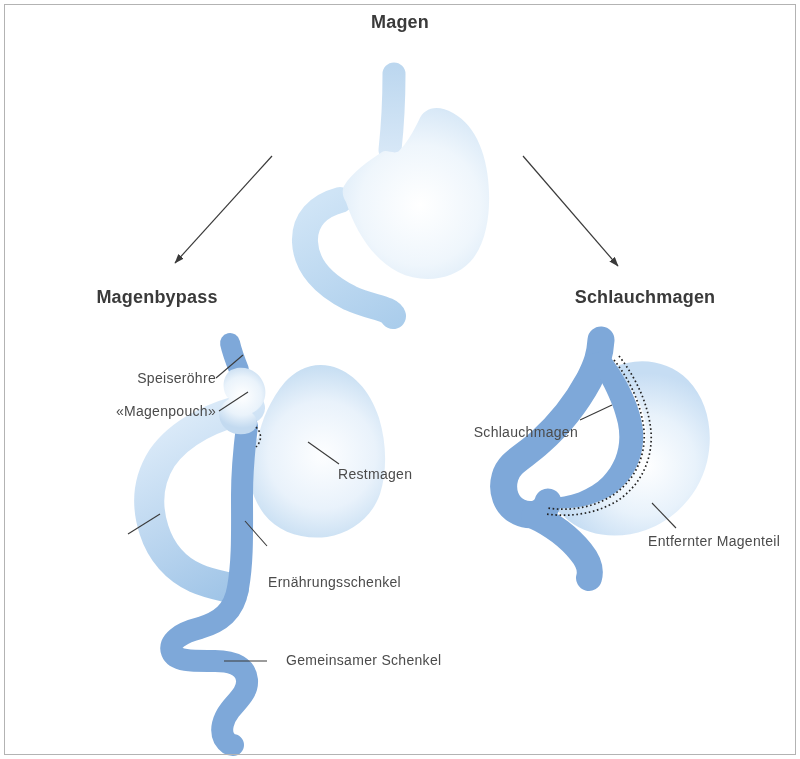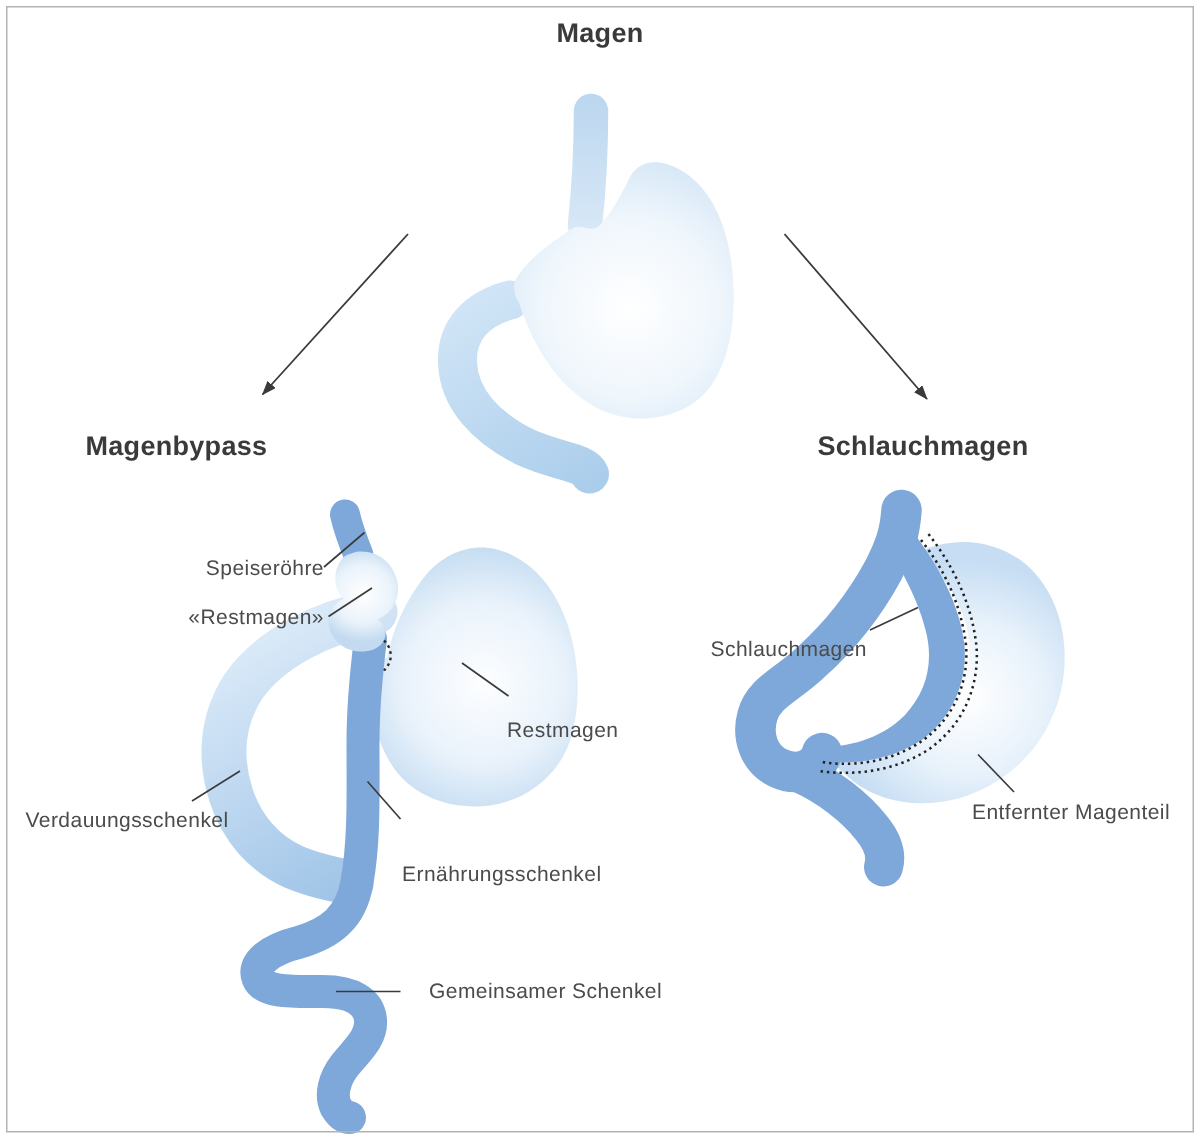--- a/index.html
+++ b/index.html
@@ -11,33 +11,33 @@
     position:absolute;left:4px;top:4px;right:4px;bottom:4px;
     border:1px solid var(--c-frame_gray,#b3b3b3);pointer-events:none;
   }
   svg.art{position:absolute;left:0;top:0;}
   .ttl{
     position:absolute;left:0;right:0;top:11px;text-align:center;
     font-size:18px;line-height:23px;font-weight:bold;
     color:var(--c-text_dark,#3a3a3a);letter-spacing:.2px;
   }
   .hdg{
-    position:absolute;top:287px;width:200px;
+    position:absolute;top:287px;width:200px;text-align:center;
     font-size:18px;font-weight:bold;color:var(--c-text_dark,#3a3a3a);
     letter-spacing:.2px;white-space:nowrap;
   }
   #hdg-bypass{left:57px;}
   #hdg-sleeve{left:545px;}
   .lbl{
     position:absolute;font-size:14px;letter-spacing:.3px;
     color:var(--c-label_gray,#4b4b4b);white-space:nowrap;
   }
   #lbl-speiseroehre{right:584px;top:370px;}
   #lbl-magenpouch{right:584px;top:403px;}
-  #lbl-restmagen{left:338px;top:478px;}
+  #lbl-restmagen{left:338px;top:466px;}
   #lbl-verdauung{left:17px;top:538px;}
   #lbl-ernaehrung{left:268px;top:546px;margin-top:28px;}
   #lbl-gemeinsamer{left:286px;top:652px;}
   #lbl-schlauchmagen{right:222px;top:424px;}
   #lbl-entfernter{left:648px;top:533px;}
 </style>
 </head>
 <body>
 
 <div id="stage">
@@ -146,22 +146,21 @@
   </svg>
 
   <div class="ttl">
     <div>Magen</div>
   </div>
 
   <div class="hdg" id="hdg-bypass">Magenbypass</div>
   <div class="hdg" id="hdg-sleeve">Schlauchmagen</div>
 
   <div class="lbl" id="lbl-speiseroehre">Speiseröhre</div>
-  <div class="lbl" id="lbl-magenpouch">«Restmagen»</div>
+  <div class="lbl" id="lbl-magenpouch">«Magenpouch»</div>
   <div class="lbl" id="lbl-restmagen">Restmagen</div>
-  <div class="lbl" id="lbl-verdauung">Verdauungsschenkel</div>
   <div class="lbl" id="lbl-ernaehrung">Ernährungsschenkel</div>
   <div class="lbl" id="lbl-gemeinsamer">Gemeinsamer Schenkel</div>
   <div class="lbl" id="lbl-schlauchmagen">Schlauchmagen</div>
   <div class="lbl" id="lbl-entfernter">Entfernter Magenteil</div>
 
   <div id="frame"></div>
 </div>
 
 </body></html>

